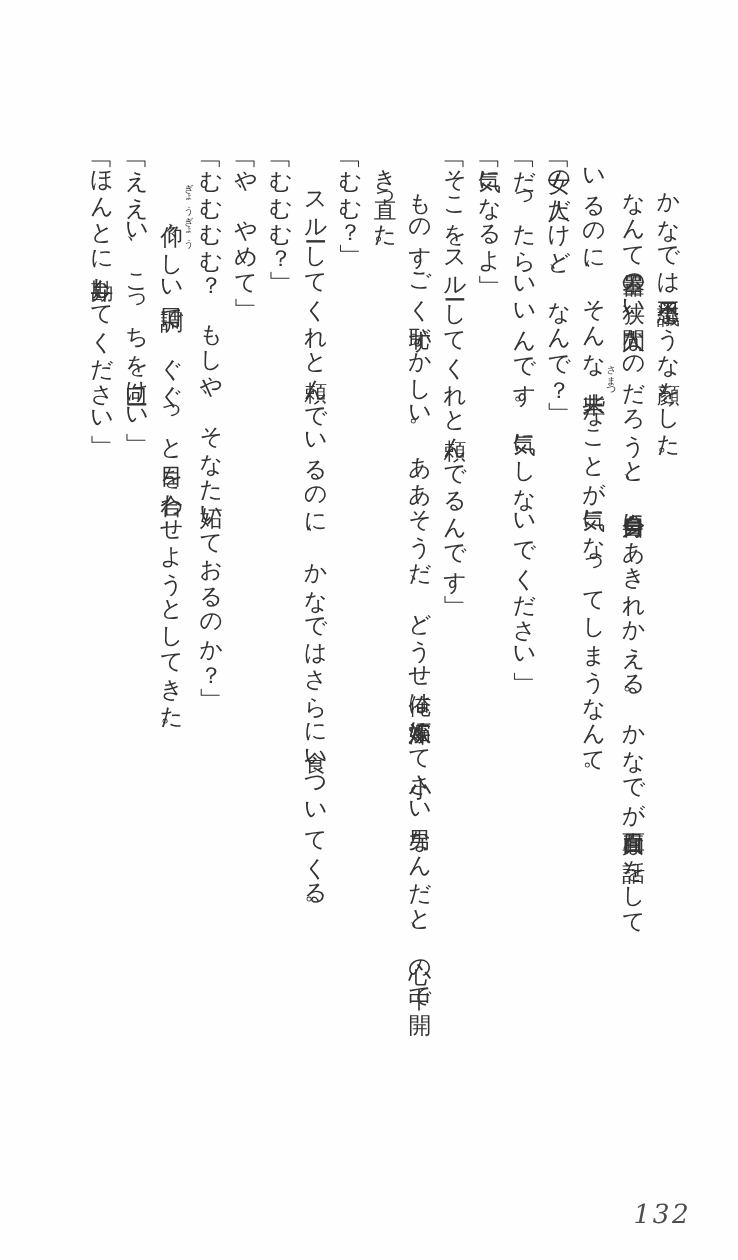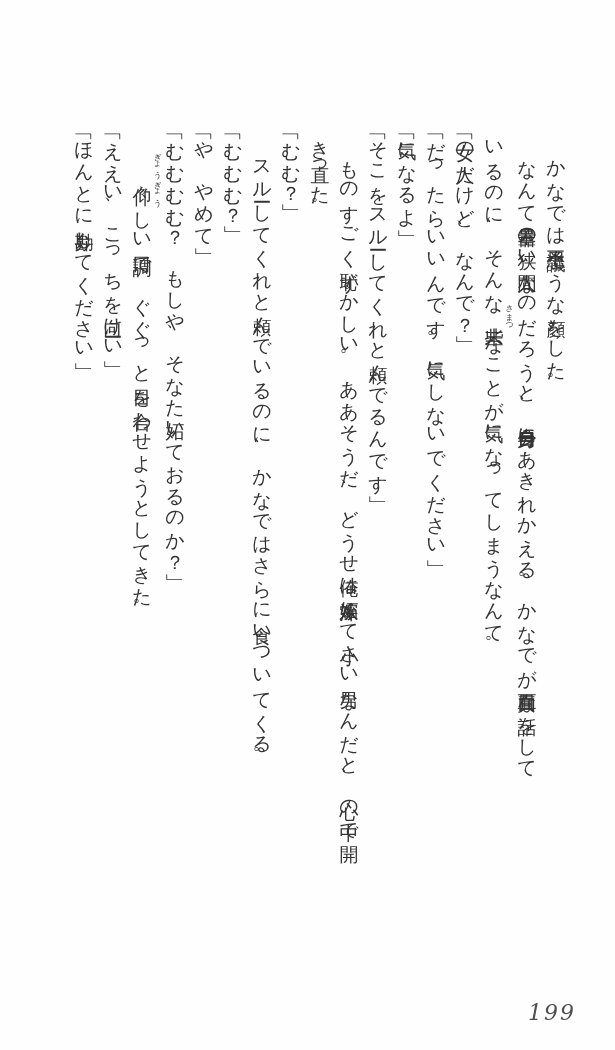--- a/index.html
+++ b/index.html
@@ -74,14 +74,14 @@
       <p class="line">き直った。</p>
       <p class="line">「むむ？」</p>
       <p class="line indent">スルーしてくれと頼んでいるのに、かなではさらに食いついてくる。</p>
       <p class="line">「むむむ？」</p>
       <p class="line">「や、やめて」</p>
       <p class="line">「むむむむ？　もしや、そなた妬いておるのか？」</p>
       <p class="line indent"><ruby>仰々<rt>ぎょうぎょう</rt></ruby>しい口調で、ぐぐっと目を合わせようとしてきた。</p>
       <p class="line">「ええい、こっちを向けーい」</p>
       <p class="line">「ほんとに勘弁してください」</p>
     </div>
-  <div class="page-number">199</div>
+  <div class="page-number">132</div>
 </div>
 
 </body></html>

